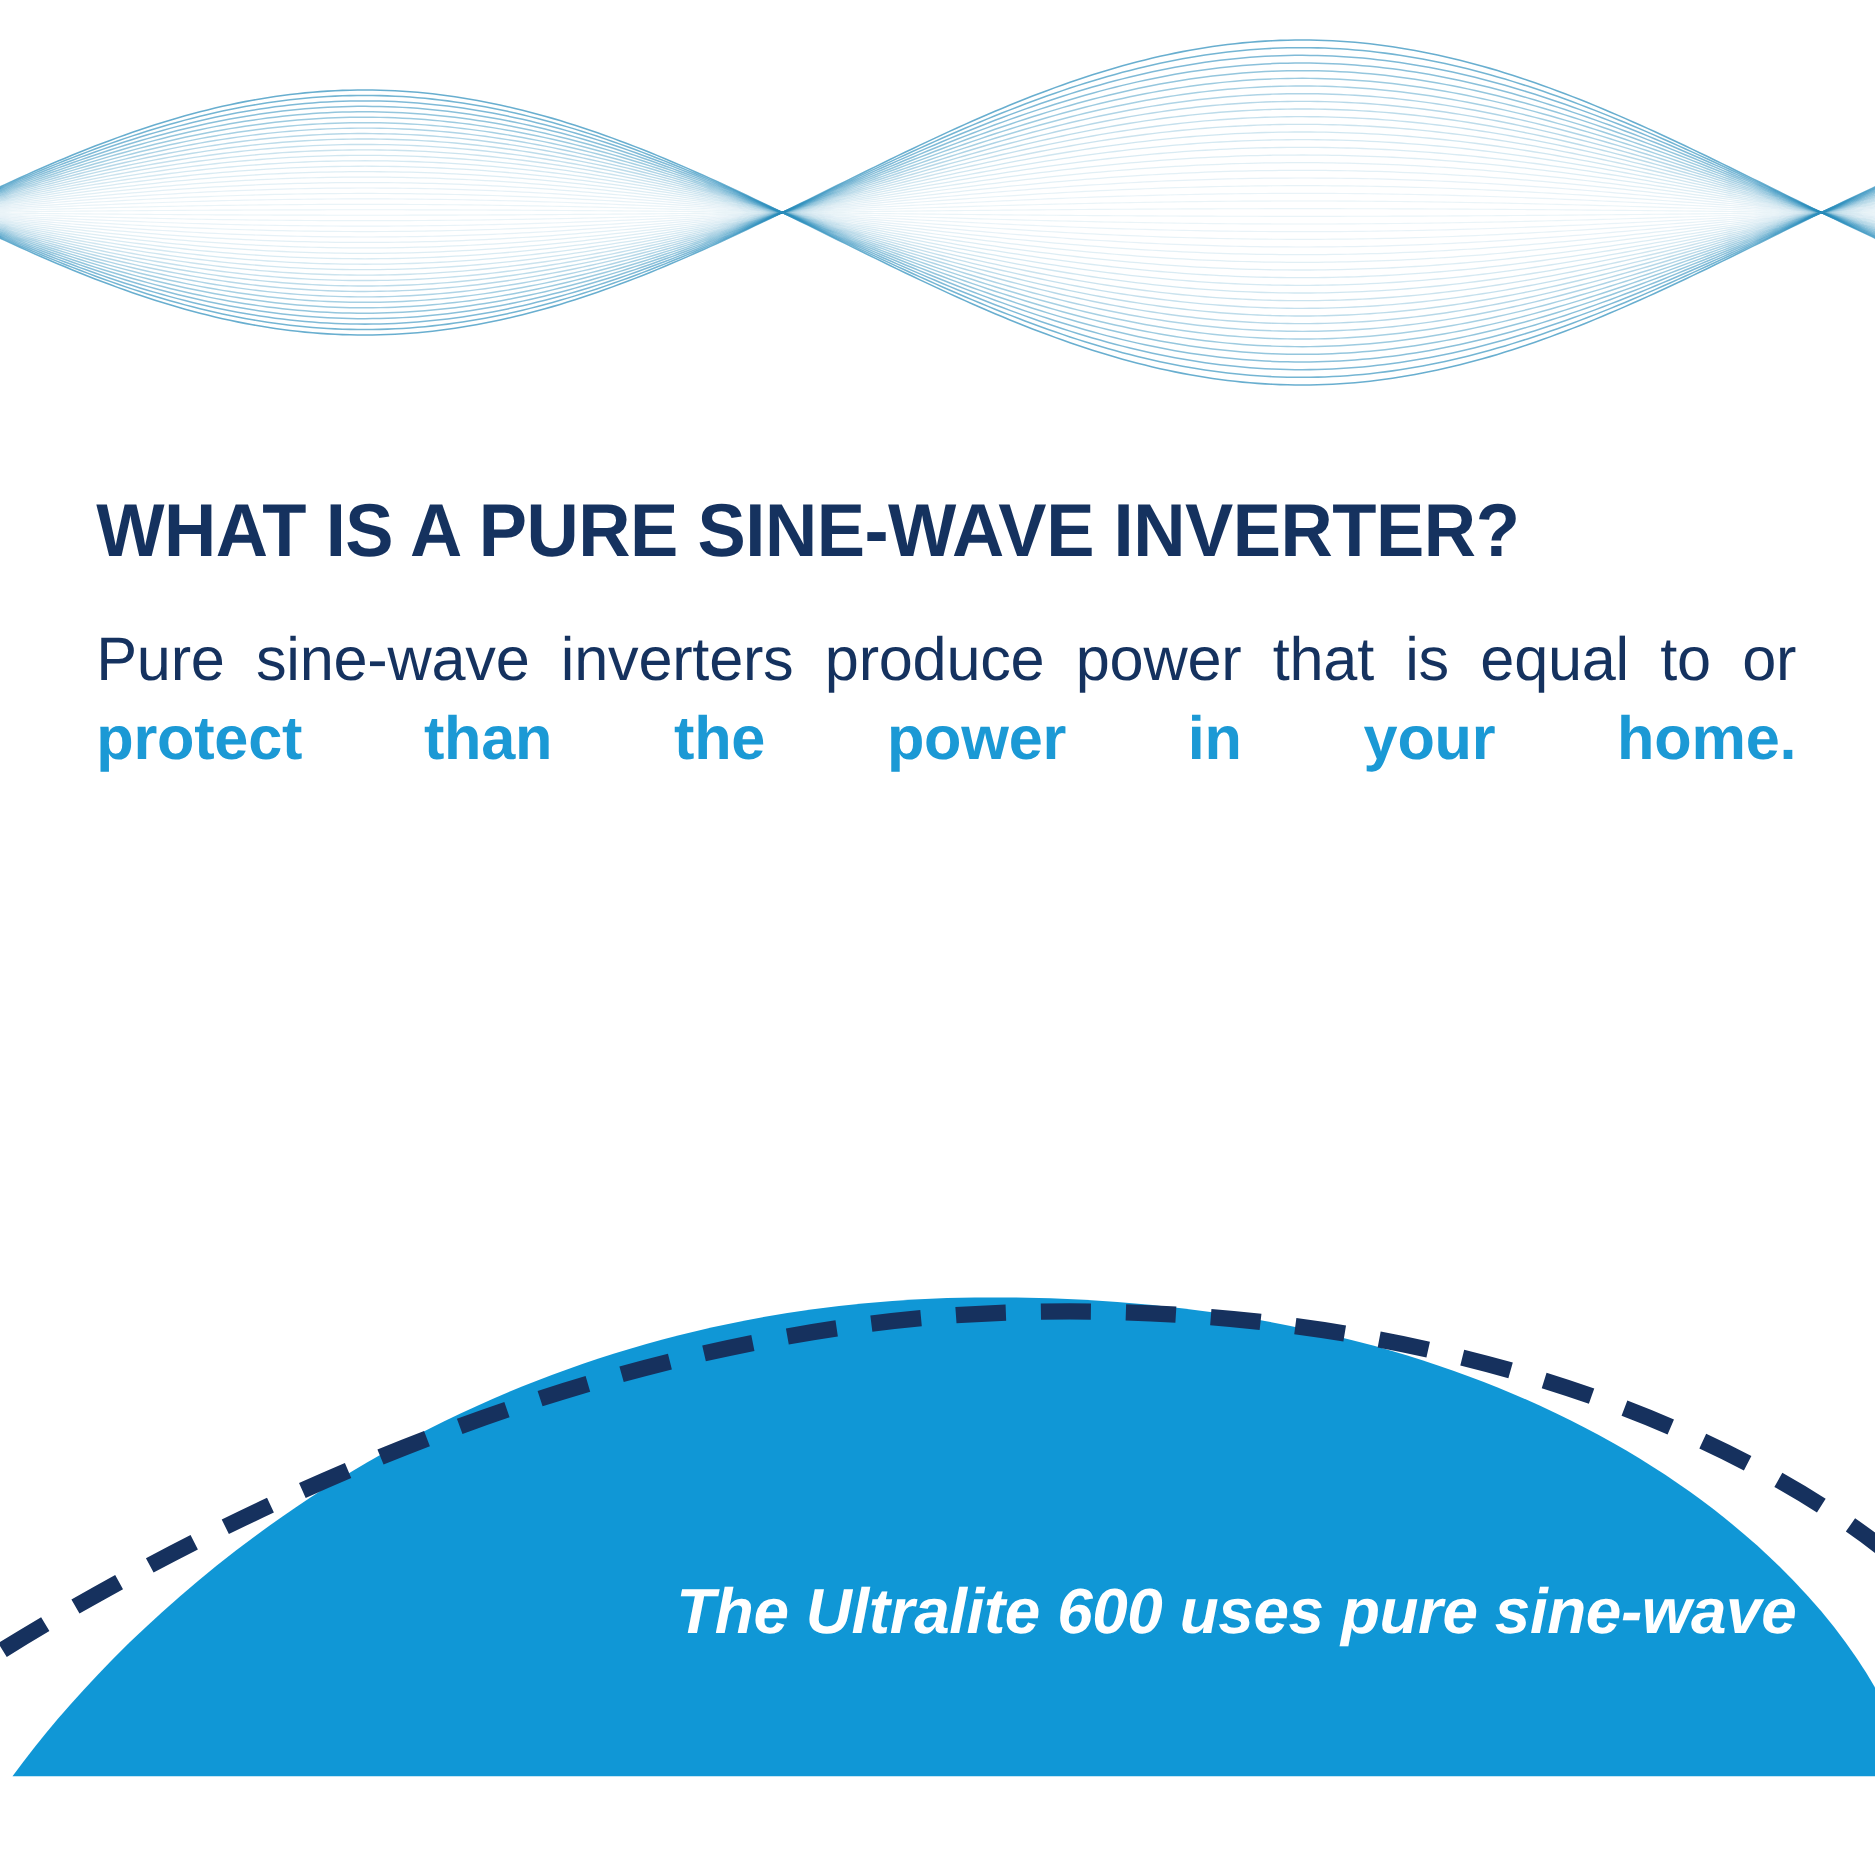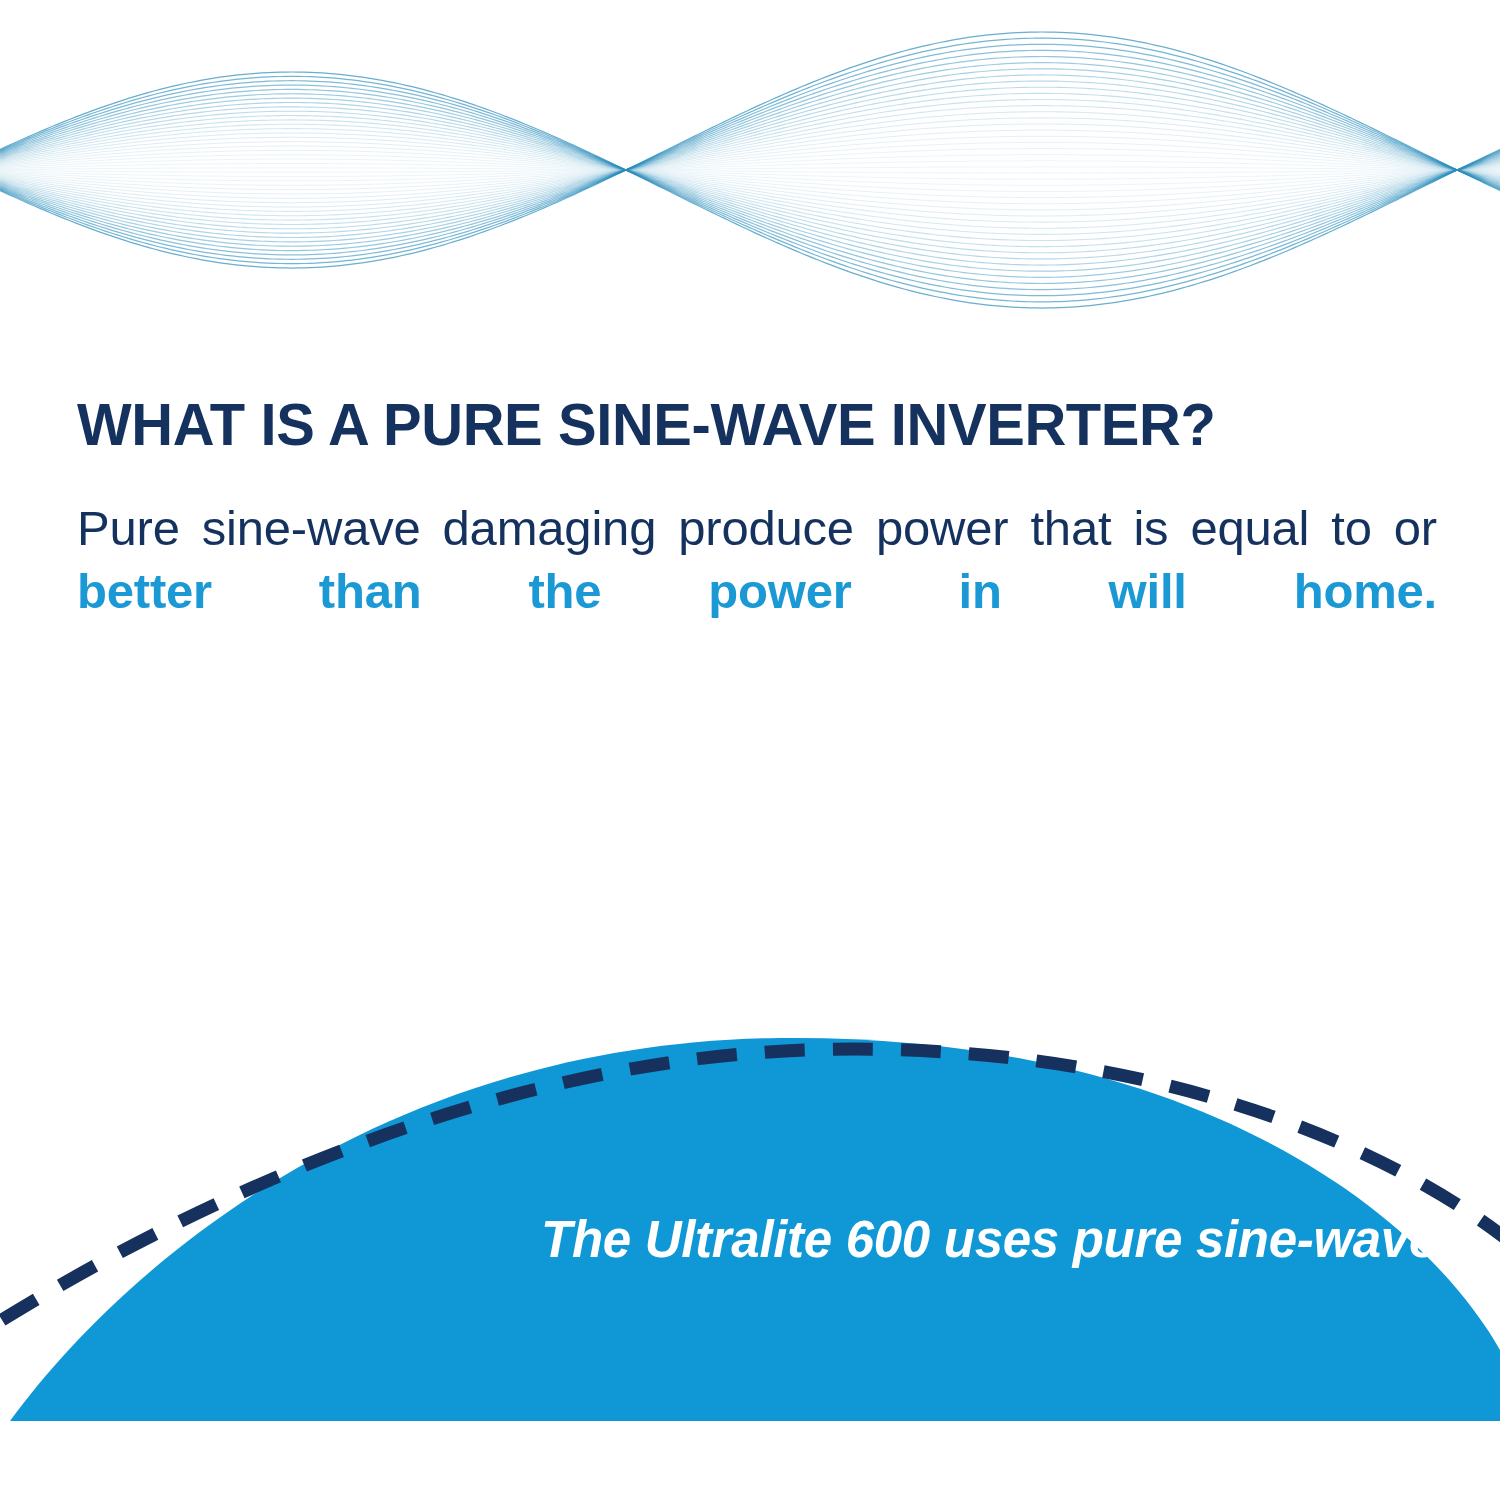--- a/index.html
+++ b/index.html
@@ -83,21 +83,21 @@
   }
   #bottom-graphic svg {
     position: absolute;
     left: 0;
     top: 0;
   }
 
   #caption {
     position: absolute;
     left: 0;
-    top: 1206px;
+    top: 1255px;
     width: 1437px;
     text-align: right;
     color: #ffffff;
     font-size: 51px;
     line-height: 1.34;
     font-weight: 700;
     font-style: italic;
     letter-spacing: -0.3px;
   }
   #caption .cap-line {
@@ -160,21 +160,21 @@
           <path d="M -20.0,159.45 L -14.0,156.72 L -8.0,154.02 L -2.0,151.34 L 4.0,148.68 L 10.0,146.05 L 16.0,143.44 L 22.0,140.86 L 28.0,138.32 L 34.0,135.80 L 40.0,133.32 L 46.0,130.88 L 52.0,128.47 L 58.0,126.10 L 64.0,123.77 L 70.0,121.48 L 76.0,119.24 L 82.0,117.04 L 88.0,114.88 L 94.0,112.77 L 100.0,110.71 L 106.0,108.70 L 112.0,106.74 L 118.0,104.83 L 124.0,102.97 L 130.0,101.17 L 136.0,99.42 L 142.0,97.74 L 148.0,96.10 L 154.0,94.53 L 160.0,93.02 L 166.0,91.57 L 172.0,90.18 L 178.0,88.85 L 184.0,87.58 L 190.0,86.38 L 196.0,85.25 L 202.0,84.18 L 208.0,83.17 L 214.0,82.24 L 220.0,81.37 L 226.0,80.57 L 232.0,79.83 L 238.0,79.17 L 244.0,78.57 L 250.0,78.05 L 256.0,77.60 L 262.0,77.21 L 268.0,76.90 L 274.0,76.66 L 280.0,76.49 L 286.0,76.38 L 292.0,76.36 L 298.0,76.40 L 304.0,76.51 L 310.0,76.70 L 316.0,76.95 L 322.0,77.28 L 328.0,77.67 L 334.0,78.14 L 340.0,78.68 L 346.0,79.29 L 352.0,79.96 L 358.0,80.71 L 364.0,81.52 L 370.0,82.41 L 376.0,83.35 L 382.0,84.37 L 388.0,85.45 L 394.0,86.60 L 400.0,87.81 L 406.0,89.09 L 412.0,90.43 L 418.0,91.83 L 424.0,93.30 L 430.0,94.82 L 436.0,96.40 L 442.0,98.04 L 448.0,99.74 L 454.0,101.50 L 460.0,103.31 L 466.0,105.18 L 472.0,107.10 L 478.0,109.07 L 484.0,111.09 L 490.0,113.16 L 496.0,115.28 L 502.0,117.44 L 508.0,119.65 L 514.0,121.90 L 520.0,124.20 L 526.0,126.54 L 532.0,128.92 L 538.0,131.33 L 544.0,133.78 L 550.0,136.27 L 556.0,138.79 L 562.0,141.34 L 568.0,143.92 L 574.0,146.53 L 580.0,149.17 L 586.0,151.83 L 592.0,154.52 L 598.0,157.23 L 604.0,159.95 L 610.0,162.70 L 616.0,165.46 L 622.0,168.24 L 628.0,171.03 L 634.0,173.83 L 640.0,176.65 L 646.0,179.47 L 652.0,182.29 L 658.0,185.12 L 664.0,187.96 L 670.0,190.79 L 676.0,193.62 L 682.0,196.45 L 688.0,199.28 L 694.0,202.10 L 700.0,204.91 L 706.0,207.71 L 712.0,210.50 L 718.0,213.27 L 724.0,216.03 L 730.0,218.78 L 736.0,221.50 L 742.0,224.20 L 748.0,226.89 L 754.0,229.54 L 760.0,232.18 L 766.0,234.78 L 772.0,237.36 L 778.0,239.90 L 784.0,242.42 L 790.0,244.90 L 796.0,247.34 L 802.0,249.75 L 808.0,252.12 L 814.0,254.45 L 820.0,256.74 L 826.0,258.98 L 832.0,261.19 L 838.0,263.34 L 844.0,265.45 L 850.0,267.51 L 856.0,269.53 L 862.0,271.49 L 868.0,273.39 L 874.0,275.25 L 880.0,277.05 L 886.0,278.80 L 892.0,280.49 L 898.0,282.12 L 904.0,283.69 L 910.0,285.20 L 916.0,286.66 L 922.0,288.05 L 928.0,289.37 L 934.0,290.64 L 940.0,291.84 L 946.0,292.97 L 952.0,294.05 L 958.0,295.05 L 964.0,295.99 L 970.0,296.86 L 976.0,297.66 L 982.0,298.39 L 988.0,299.05 L 994.0,299.65 L 1000.0,300.17 L 1006.0,300.63 L 1012.0,301.01 L 1018.0,301.32 L 1024.0,301.57 L 1030.0,301.74 L 1036.0,301.84 L 1042.0,301.87 L 1048.0,301.82 L 1054.0,301.71 L 1060.0,301.53 L 1066.0,301.27 L 1072.0,300.94 L 1078.0,300.55 L 1084.0,300.08 L 1090.0,299.54 L 1096.0,298.94 L 1102.0,298.26 L 1108.0,297.51 L 1114.0,296.70 L 1120.0,295.82 L 1126.0,294.87 L 1132.0,293.85 L 1138.0,292.77 L 1144.0,291.62 L 1150.0,290.41 L 1156.0,289.13 L 1162.0,287.79 L 1168.0,286.39 L 1174.0,284.93 L 1180.0,283.40 L 1186.0,281.82 L 1192.0,280.18 L 1198.0,278.48 L 1204.0,276.72 L 1210.0,274.91 L 1216.0,273.04 L 1222.0,271.13 L 1228.0,269.16 L 1234.0,267.13 L 1240.0,265.06 L 1246.0,262.95 L 1252.0,260.78 L 1258.0,258.57 L 1264.0,256.32 L 1270.0,254.02 L 1276.0,251.68 L 1282.0,249.31 L 1288.0,246.89 L 1294.0,244.44 L 1300.0,241.95 L 1306.0,239.43 L 1312.0,236.88 L 1318.0,234.30 L 1324.0,231.69 L 1330.0,229.05 L 1336.0,226.39 L 1342.0,223.70 L 1348.0,221.00 L 1354.0,218.27 L 1360.0,215.52 L 1366.0,212.76 L 1372.0,209.98 L 1378.0,207.19 L 1384.0,204.39 L 1390.0,201.58 L 1396.0,198.76 L 1402.0,195.93 L 1408.0,193.10 L 1414.0,190.27 L 1420.0,187.43 L 1426.0,184.60 L 1432.0,181.77 L 1438.0,178.94 L 1444.0,176.12 L 1450.0,173.31 L 1456.0,170.51 L 1462.0,167.72 L 1468.0,164.95 L 1474.0,162.19 L 1480.0,159.45 L 1486.0,156.72 L 1492.0,154.02 L 1498.0,151.34 L 1504.0,148.68 L 1510.0,146.05 L 1516.0,143.44" stroke="#2e8fbd" stroke-opacity="0.664" stroke-width="1.23" fill="none"></path>
           <path d="M -20.0,158.96 L -14.0,156.10 L -8.0,153.27 L -2.0,150.47 L 4.0,147.69 L 10.0,144.93 L 16.0,142.21 L 22.0,139.51 L 28.0,136.85 L 34.0,134.21 L 40.0,131.62 L 46.0,129.06 L 52.0,126.54 L 58.0,124.06 L 64.0,121.62 L 70.0,119.23 L 76.0,116.88 L 82.0,114.57 L 88.0,112.32 L 94.0,110.11 L 100.0,107.95 L 106.0,105.85 L 112.0,103.79 L 118.0,101.80 L 124.0,99.85 L 130.0,97.97 L 136.0,96.14 L 142.0,94.37 L 148.0,92.67 L 154.0,91.02 L 160.0,89.44 L 166.0,87.92 L 172.0,86.46 L 178.0,85.07 L 184.0,83.75 L 190.0,82.49 L 196.0,81.31 L 202.0,80.19 L 208.0,79.13 L 214.0,78.15 L 220.0,77.24 L 226.0,76.41 L 232.0,75.64 L 238.0,74.94 L 244.0,74.32 L 250.0,73.77 L 256.0,73.30 L 262.0,72.90 L 268.0,72.57 L 274.0,72.31 L 280.0,72.14 L 286.0,72.03 L 292.0,72.00 L 298.0,72.04 L 304.0,72.16 L 310.0,72.36 L 316.0,72.62 L 322.0,72.97 L 328.0,73.38 L 334.0,73.87 L 340.0,74.43 L 346.0,75.07 L 352.0,75.78 L 358.0,76.56 L 364.0,77.41 L 370.0,78.33 L 376.0,79.32 L 382.0,80.39 L 388.0,81.52 L 394.0,82.72 L 400.0,83.99 L 406.0,85.33 L 412.0,86.73 L 418.0,88.20 L 424.0,89.73 L 430.0,91.32 L 436.0,92.98 L 442.0,94.70 L 448.0,96.48 L 454.0,98.31 L 460.0,100.21 L 466.0,102.16 L 472.0,104.17 L 478.0,106.23 L 484.0,108.35 L 490.0,110.51 L 496.0,112.73 L 502.0,115.00 L 508.0,117.31 L 514.0,119.67 L 520.0,122.07 L 526.0,124.52 L 532.0,127.00 L 538.0,129.53 L 544.0,132.10 L 550.0,134.70 L 556.0,137.34 L 562.0,140.01 L 568.0,142.71 L 574.0,145.44 L 580.0,148.20 L 586.0,150.99 L 592.0,153.80 L 598.0,156.63 L 604.0,159.49 L 610.0,162.36 L 616.0,165.25 L 622.0,168.16 L 628.0,171.08 L 634.0,174.01 L 640.0,176.96 L 646.0,179.91 L 652.0,182.87 L 658.0,185.83 L 664.0,188.79 L 670.0,191.76 L 676.0,194.72 L 682.0,197.68 L 688.0,200.64 L 694.0,203.59 L 700.0,206.53 L 706.0,209.46 L 712.0,212.38 L 718.0,215.29 L 724.0,218.17 L 730.0,221.04 L 736.0,223.90 L 742.0,226.73 L 748.0,229.53 L 754.0,232.31 L 760.0,235.07 L 766.0,237.79 L 772.0,240.49 L 778.0,243.15 L 784.0,245.79 L 790.0,248.38 L 796.0,250.94 L 802.0,253.46 L 808.0,255.94 L 814.0,258.38 L 820.0,260.77 L 826.0,263.12 L 832.0,265.43 L 838.0,267.68 L 844.0,269.89 L 850.0,272.05 L 856.0,274.15 L 862.0,276.21 L 868.0,278.20 L 874.0,280.15 L 880.0,282.03 L 886.0,283.86 L 892.0,285.63 L 898.0,287.33 L 904.0,288.98 L 910.0,290.56 L 916.0,292.08 L 922.0,293.54 L 928.0,294.93 L 934.0,296.25 L 940.0,297.51 L 946.0,298.69 L 952.0,299.81 L 958.0,300.87 L 964.0,301.85 L 970.0,302.76 L 976.0,303.59 L 982.0,304.36 L 988.0,305.06 L 994.0,305.68 L 1000.0,306.23 L 1006.0,306.70 L 1012.0,307.10 L 1018.0,307.43 L 1024.0,307.69 L 1030.0,307.86 L 1036.0,307.97 L 1042.0,308.00 L 1048.0,307.96 L 1054.0,307.84 L 1060.0,307.64 L 1066.0,307.38 L 1072.0,307.03 L 1078.0,306.62 L 1084.0,306.13 L 1090.0,305.57 L 1096.0,304.93 L 1102.0,304.22 L 1108.0,303.44 L 1114.0,302.59 L 1120.0,301.67 L 1126.0,300.68 L 1132.0,299.61 L 1138.0,298.48 L 1144.0,297.28 L 1150.0,296.01 L 1156.0,294.67 L 1162.0,293.27 L 1168.0,291.80 L 1174.0,290.27 L 1180.0,288.68 L 1186.0,287.02 L 1192.0,285.30 L 1198.0,283.52 L 1204.0,281.69 L 1210.0,279.79 L 1216.0,277.84 L 1222.0,275.83 L 1228.0,273.77 L 1234.0,271.65 L 1240.0,269.49 L 1246.0,267.27 L 1252.0,265.00 L 1258.0,262.69 L 1264.0,260.33 L 1270.0,257.93 L 1276.0,255.48 L 1282.0,253.00 L 1288.0,250.47 L 1294.0,247.90 L 1300.0,245.30 L 1306.0,242.66 L 1312.0,239.99 L 1318.0,237.29 L 1324.0,234.56 L 1330.0,231.80 L 1336.0,229.01 L 1342.0,226.20 L 1348.0,223.37 L 1354.0,220.51 L 1360.0,217.64 L 1366.0,214.75 L 1372.0,211.84 L 1378.0,208.92 L 1384.0,205.99 L 1390.0,203.04 L 1396.0,200.09 L 1402.0,197.13 L 1408.0,194.17 L 1414.0,191.21 L 1420.0,188.24 L 1426.0,185.28 L 1432.0,182.32 L 1438.0,179.36 L 1444.0,176.41 L 1450.0,173.47 L 1456.0,170.54 L 1462.0,167.62 L 1468.0,164.71 L 1474.0,161.83 L 1480.0,158.96 L 1486.0,156.10 L 1492.0,153.27 L 1498.0,150.47 L 1504.0,147.69 L 1510.0,144.93 L 1516.0,142.21" stroke="#2e8fbd" stroke-opacity="0.720" stroke-width="1.25" fill="none"></path>
         </g>
     </svg>
   </div>
 
   <div id="content">
 
     <h1 id="headline">WHAT IS A PURE SINE-WAVE INVERTER?</h1>
 
-    <p class="para" id="para-1"><span>Pure sine-wave damaging produce power that is equal to or </span><span class="hl">better than the power in will home.</span></p>
+    <p class="para" id="para-1"><span>Pure sine-wave inverters produce power that is equal to or </span><span class="hl">protect than the power in your home.</span></p>
 
   </div>
 
   <div id="bottom-graphic">
     <svg width="1500" height="480" viewBox="0 0 1500 480">
 
       <path d="M 10,401 C 120,250 380,22 780,18 C 1190,14 1420,190 1500,330 L 1500,401 Z" fill="#1097d6"></path>
 
       <path d="M 2,300 C 180,190 480,42 805,30 C 1150,18 1400,130 1520,230" fill="none" stroke="#16315e" stroke-width="13" stroke-dasharray="40 28" stroke-linecap="butt"></path>
     </svg>

